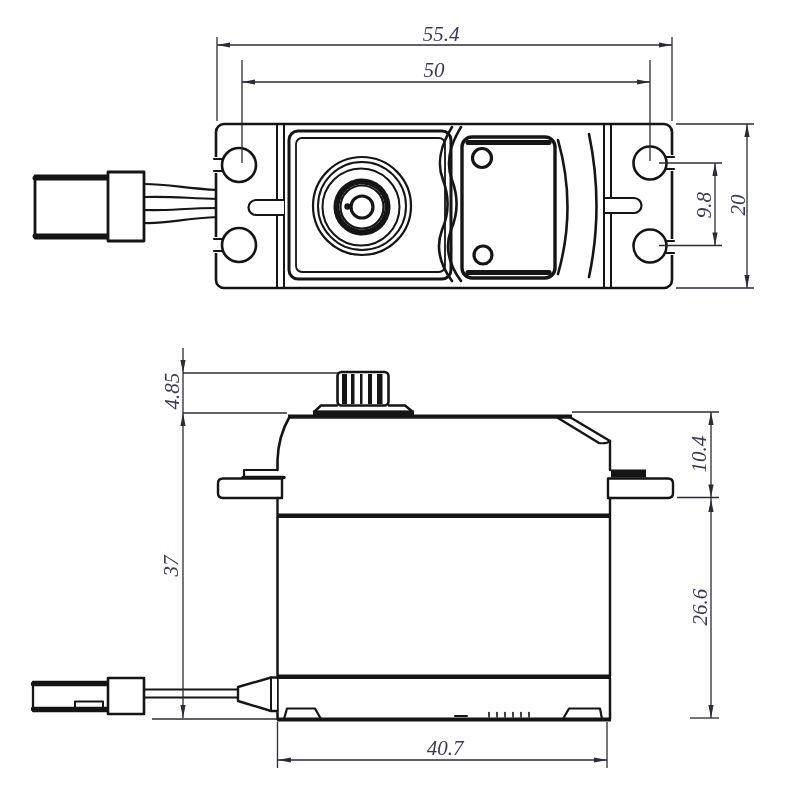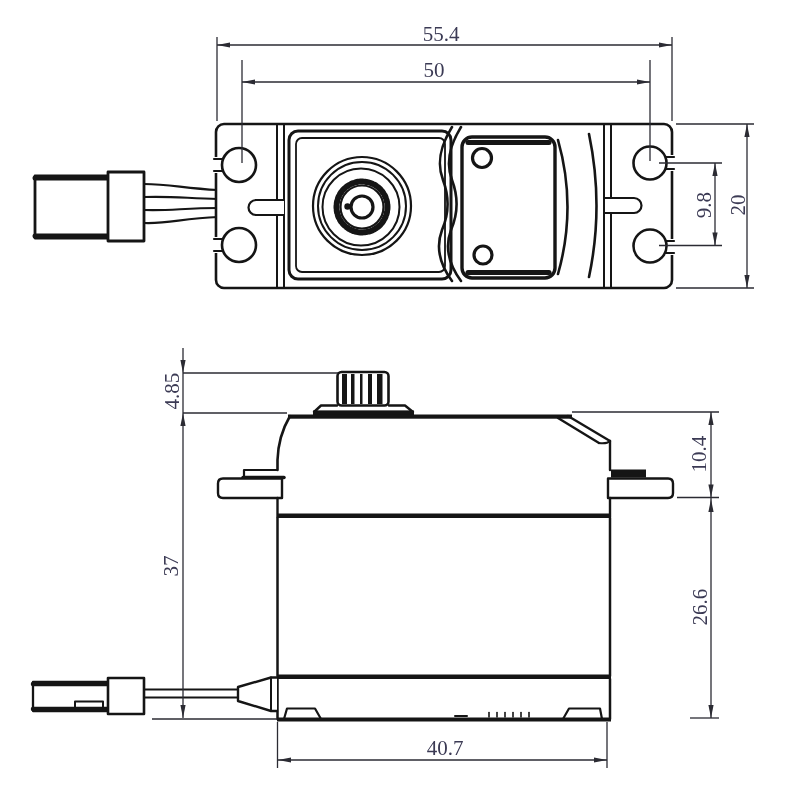--- a/index.html
+++ b/index.html
@@ -1,17 +1,17 @@
 <!DOCTYPE html>
 <html><head>
 <meta charset="utf-8">
 <style>
   html,body{margin:0;padding:0;background:#ffffff;}
   .canvas{position:relative;width:800px;height:800px;background:#ffffff;overflow:hidden;
-          font-family:"Liberation Serif", serif;}
+          font-family:"Liberation Serif", serif;font-style:italic;}
   svg{display:block}
   .edge{stroke:#151515;fill:none;stroke-width:2.5;stroke-linecap:round;stroke-linejoin:round;}
   .edge-thin{stroke:#151515;fill:none;stroke-width:1.8;}
   .fillw{fill:#ffffff;}
   .solid{fill:#151515;stroke:none;}
   .dim{stroke:#2b2b33;fill:none;stroke-width:1.3;}
   .arrow{fill:#2b2b33;stroke:none;}
   .dim-text{fill:#3b3a54;font-family:"Liberation Serif", serif;font-size:21px;}
 </style>
 </head>

